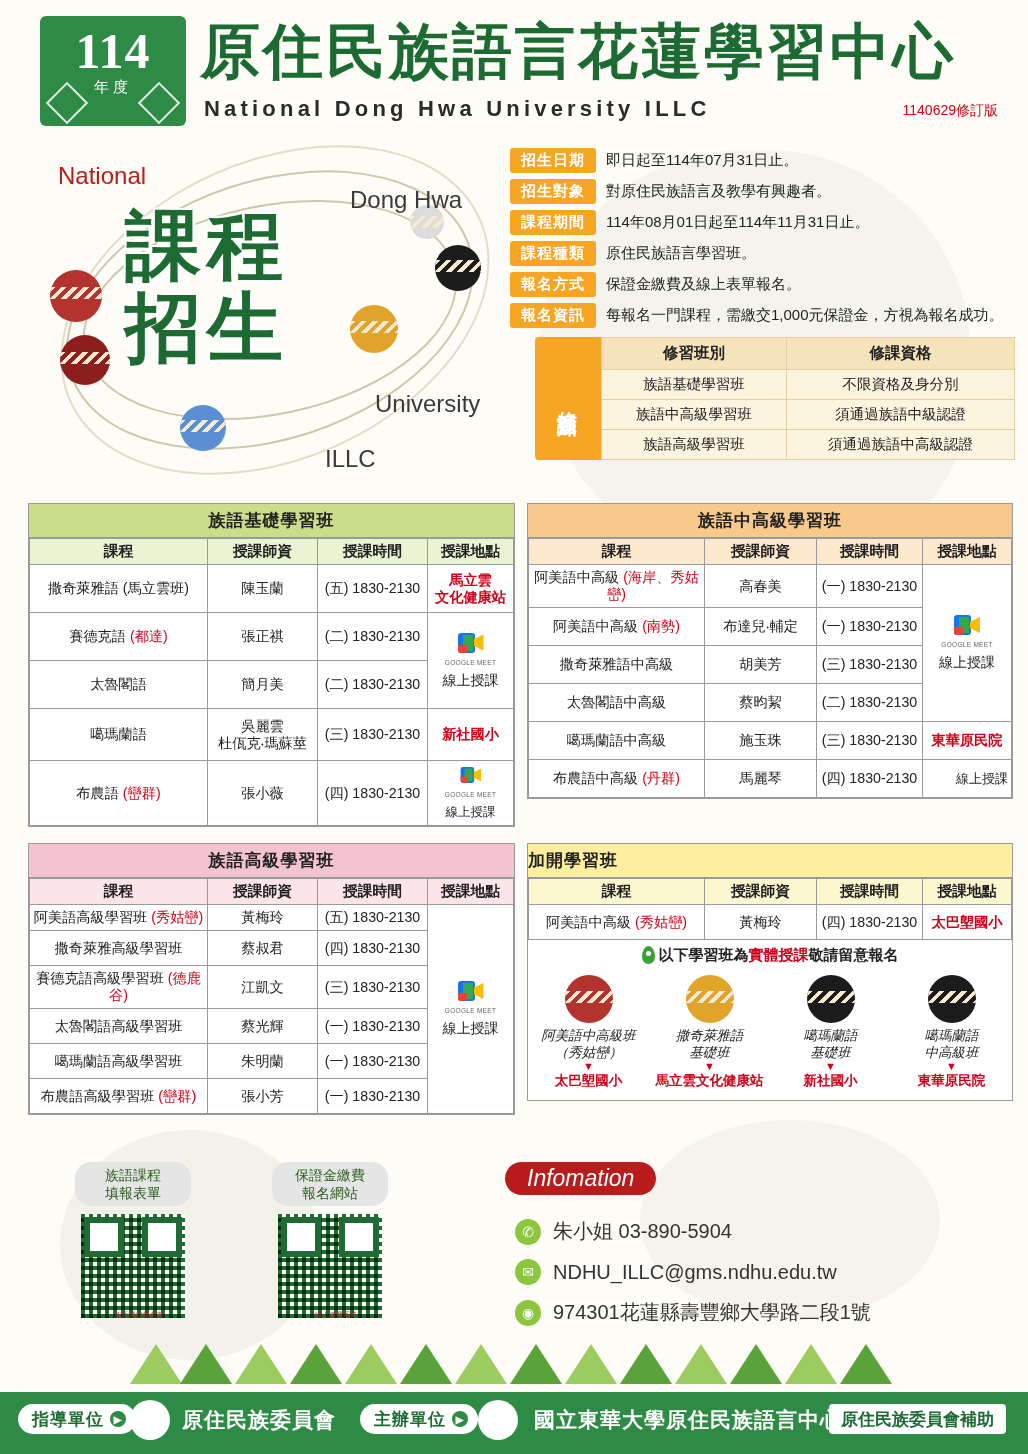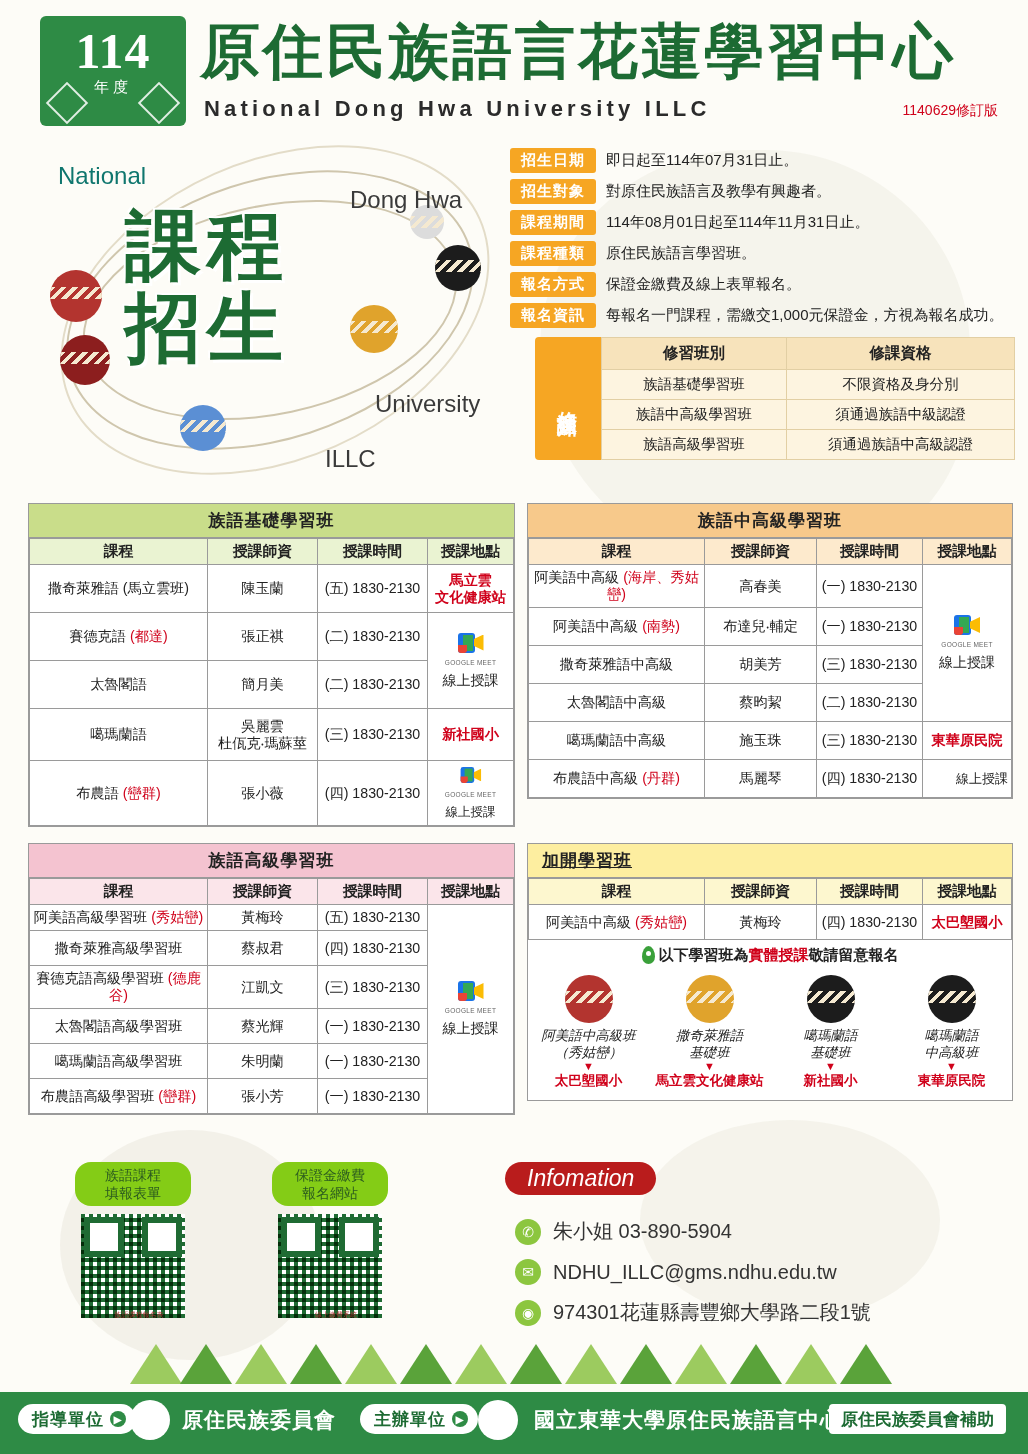--- a/index.html
+++ b/index.html
@@ -55,21 +55,21 @@
             border-color:#e3dcc8; }
   .planet { position:absolute; border-radius:50%; overflow:hidden; }
   .pl-a { left:30px; top:120px; width:52px; height:52px; background:#b3342f; }
   .pl-b { left:40px; top:185px; width:50px; height:50px; background:#8c1e1e; }
   .pl-c { left:160px; top:255px; width:46px; height:46px; background:#5b8fd4; }
   .pl-d { left:330px; top:155px; width:48px; height:48px; background:#e0a32c; }
   .pl-e { left:415px; top:95px; width:46px; height:46px; background:#1c1c1c; }
   .pl-f { left:390px; top:55px; width:34px; height:34px; background:#dcdcdc; }
   .zig { position:absolute; left:0; right:0; top:33%; height:12px;
         background:repeating-linear-gradient(135deg,#f5e9d0 0 4px,transparent 4px 8px); }
-  .word-national { position:absolute; left:38px; top:12px; font-size:24px; color:#0f766e; }
+  .word-national { position:absolute; left:38px; top:12px; font-size:24px; color:#b91c1c; }
   .word-donghwa { position:absolute; left:330px; top:36px; font-size:24px; color:#3a3a3a; }
   .word-university { position:absolute; left:355px; top:240px; font-size:24px; color:#3a3a3a; }
   .word-illc { position:absolute; left:305px; top:295px; font-size:24px; color:#3a3a3a; }
   .big-cn {
     position:absolute; left:105px; top:55px;
     font-family:"DejaVu Serif", serif; font-weight:bold; font-size:76px; color:#1d6b33;
     line-height:82px; letter-spacing:6px;
     text-shadow:3px 3px 0 #fff, -2px -2px 0 #fff;
   }
 
@@ -145,21 +145,21 @@
   .phys-grid { display:flex; }
   .phys-cell { flex:1; text-align:center; padding:4px 2px 10px; }
   .phys-ball { width:48px; height:48px; border-radius:50%; margin:0 auto 4px;
                position:relative; overflow:hidden; }
   .phys-name { font-size:13.5px; line-height:17px;font-style:italic; }
   .arrow-d { color:#d0021b; font-size:11px; line-height:11px; }
   .phys-loc { font-size:13.5px; color:#d0021b; font-weight:bold; }
 
   
   .qr-block { position:absolute; }
-  .qr-cap { width:116px; background:#84cc16; color:#2c5c1f; font-size:14px;
+  .qr-cap { width:116px; background:#e5e5e5; color:#2c5c1f; font-size:14px;
             text-align:center; border-radius:16px; padding:4px 0; line-height:18px; }
   .qr-img { width:104px; height:104px; margin-top:8px; margin-left:6px;
             background:
               repeating-linear-gradient(0deg,#1f6b33 0 4px, #fff 4px 8px),
               repeating-linear-gradient(90deg,#1f6b33 0 4px, #fff 4px 8px);
             background-blend-mode:multiply; position:relative; }
   .qr-img::before, .qr-img::after{
     content:""; position:absolute; width:28px; height:28px; border:6px solid #1f6b33; background:#fff;
   }
   .qr-img::before{ left:3px; top:3px; }
@@ -487,21 +487,21 @@
       <tr style="height:35px">
         <td><span>布農語高級學習班 </span><span class="red">(巒群)</span></td>
         <td>張小芳</td>
         <td>(一) 1830-2130</td>
       </tr>
     </tbody>
       </table>
   </div>
 
   <div class="tbl-box sc-yellow" style="left:527px; top:843px; width:486px;">
-    <div class="tbl-title" style="text-align:left; padding-left:14px;text-decoration:underline;">加開學習班</div>
+    <div class="tbl-title" style="text-align:left; padding-left:0;">加開學習班</div>
     <table class="course">
       <tbody>
           <tr>
         <th style="width:176px">課程</th>
         <th style="width:112px">授課師資</th>
         <th style="width:106px">授課時間</th>
         <th>授課地點</th>
       </tr>
       <tr style="height:36px">
         <td><span>阿美語中高級 </span><span class="red">(秀姑巒)</span></td>

